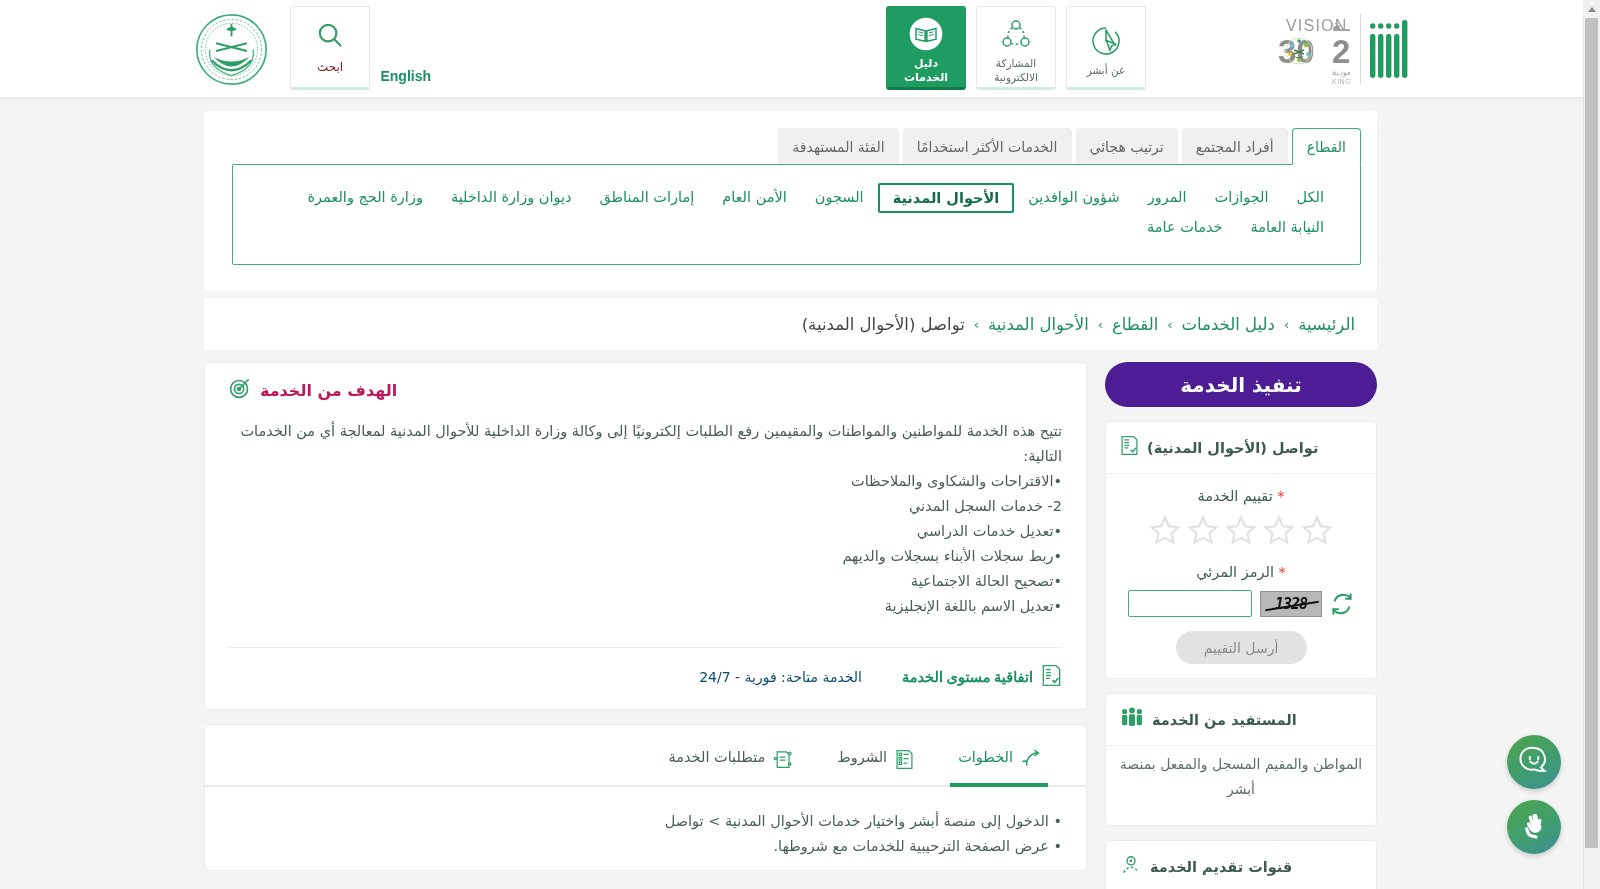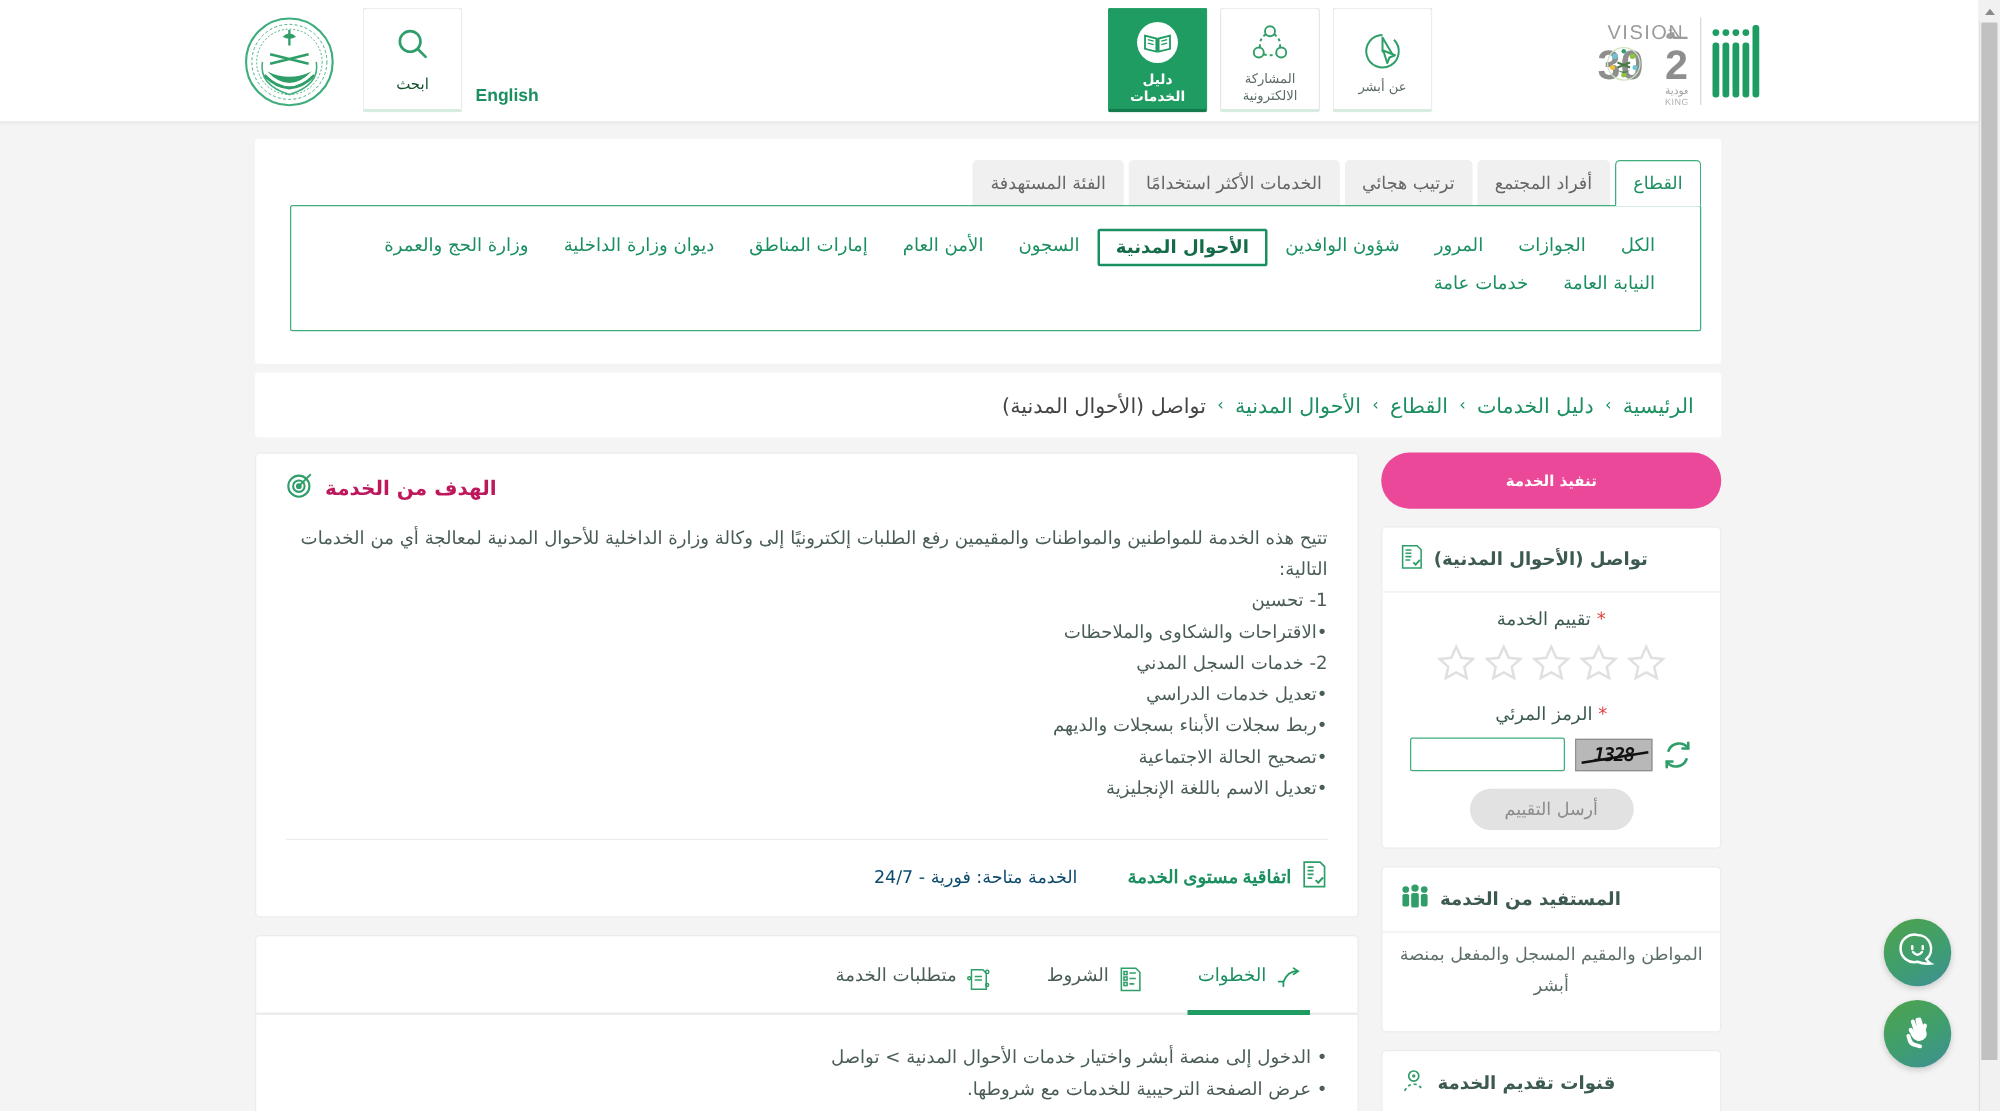--- a/index.html
+++ b/index.html
@@ -42,21 +42,21 @@
     position: absolute; right: 1313px; top: 11px; width: 77px; height: 77px;
   }
   .hdr-search-btn {
     position: absolute; right: 1213px; top: 6px;
     width: 80px; height: 84px;
     background: #fff; border: 1px solid #e7e7e7; border-bottom: 3px solid #d6ecdf;
     border-radius: 3px;
     display: flex; flex-direction: column; align-items: center; justify-content: center;
     gap: 6px; cursor: pointer;
   }
-  .hdr-search-btn .lbl { font-size: 12px; color: #14532d; }
+  .hdr-search-btn .lbl { font-size: 12px; color: #7f1d1d; }
   .english-link {
     position: absolute; right: 1152px; top: 68px;
     font-size: 14px; font-weight: bold; color: #1b8f5f;
     font-family: "Liberation Sans", sans-serif; cursor: pointer;
   }
 
   .nav-tiles {
     position: absolute; right: 437px; top: 6px;
     display: flex; flex-direction: row-reverse; gap: 10px;
   }
@@ -141,22 +141,22 @@
     display: flex; flex-direction: row; align-items: center; gap: 9px;
     font-size: 16.5px;
   }
   .crumb a { color: #1b8f5f; text-decoration: none; cursor: pointer; }
   .crumb .sep { color: #1b8f5f; font-size: 13px; }
   .crumb .current { color: #444; }
 
   
   .sidebar { position: absolute; right: 206px; top: 265px; width: 272px; }
   .btn-execute {
-    width: 272px; height: 45px; background: #ec4899; color: #fff;
-    border: none; border-radius: 24px; font-size: 12px; font-weight: bold;
+    width: 272px; height: 45px; background: #4c1d95; color: #fff;
+    border: none; border-radius: 24px; font-size: 20px; font-weight: bold;
     cursor: pointer; font-family: "DejaVu Sans", sans-serif;
   }
   .card {
     width: 272px; background: #fff; border: 1px solid #ececec;
     border-radius: 4px; margin-top: 14px;
   }
   .card-head {
     display: flex; flex-direction: row; align-items: center; justify-content: flex-end;
     gap: 8px; padding: 13px 14px; border-bottom: 1px solid #eee;
   }
@@ -525,21 +525,20 @@
           <svg width="22" height="22" viewBox="0 0 24 24" fill="none" stroke="#2f9e68" stroke-width="1.8">
             <circle cx="11" cy="13" r="9.2"></circle>
             <circle cx="11" cy="13" r="5"></circle>
             <circle cx="11" cy="13" r="1.6" fill="#2f9e68"></circle>
             <path d="M11 13 L21.4 2.6" stroke-width="1.6"></path>
           </svg>
         </span>
       </div>
       <div class="goal-body">
         <p class="goal-p">تتيح هذه الخدمة للمواطنين والمواطنات والمقيمين رفع الطلبات إلكترونيًا إلى وكالة وزارة الداخلية للأحوال المدنية لمعالجة أي من الخدمات التالية:</p>
-        <p class="goal-li">1- تحسين</p>
         <p class="goal-li">•الاقتراحات والشكاوى والملاحظات</p>
         <p class="goal-li">2- خدمات السجل المدني</p>
         <p class="goal-li">•تعديل خدمات الدراسي</p>
         <p class="goal-li">•ربط سجلات الأبناء بسجلات والديهم</p>
         <p class="goal-li">•تصحيح الحالة الاجتماعية</p>
         <p class="goal-li">•تعديل الاسم باللغة الإنجليزية</p>
       </div>
 
       <div class="sla-row">
         <div class="sla-left">

